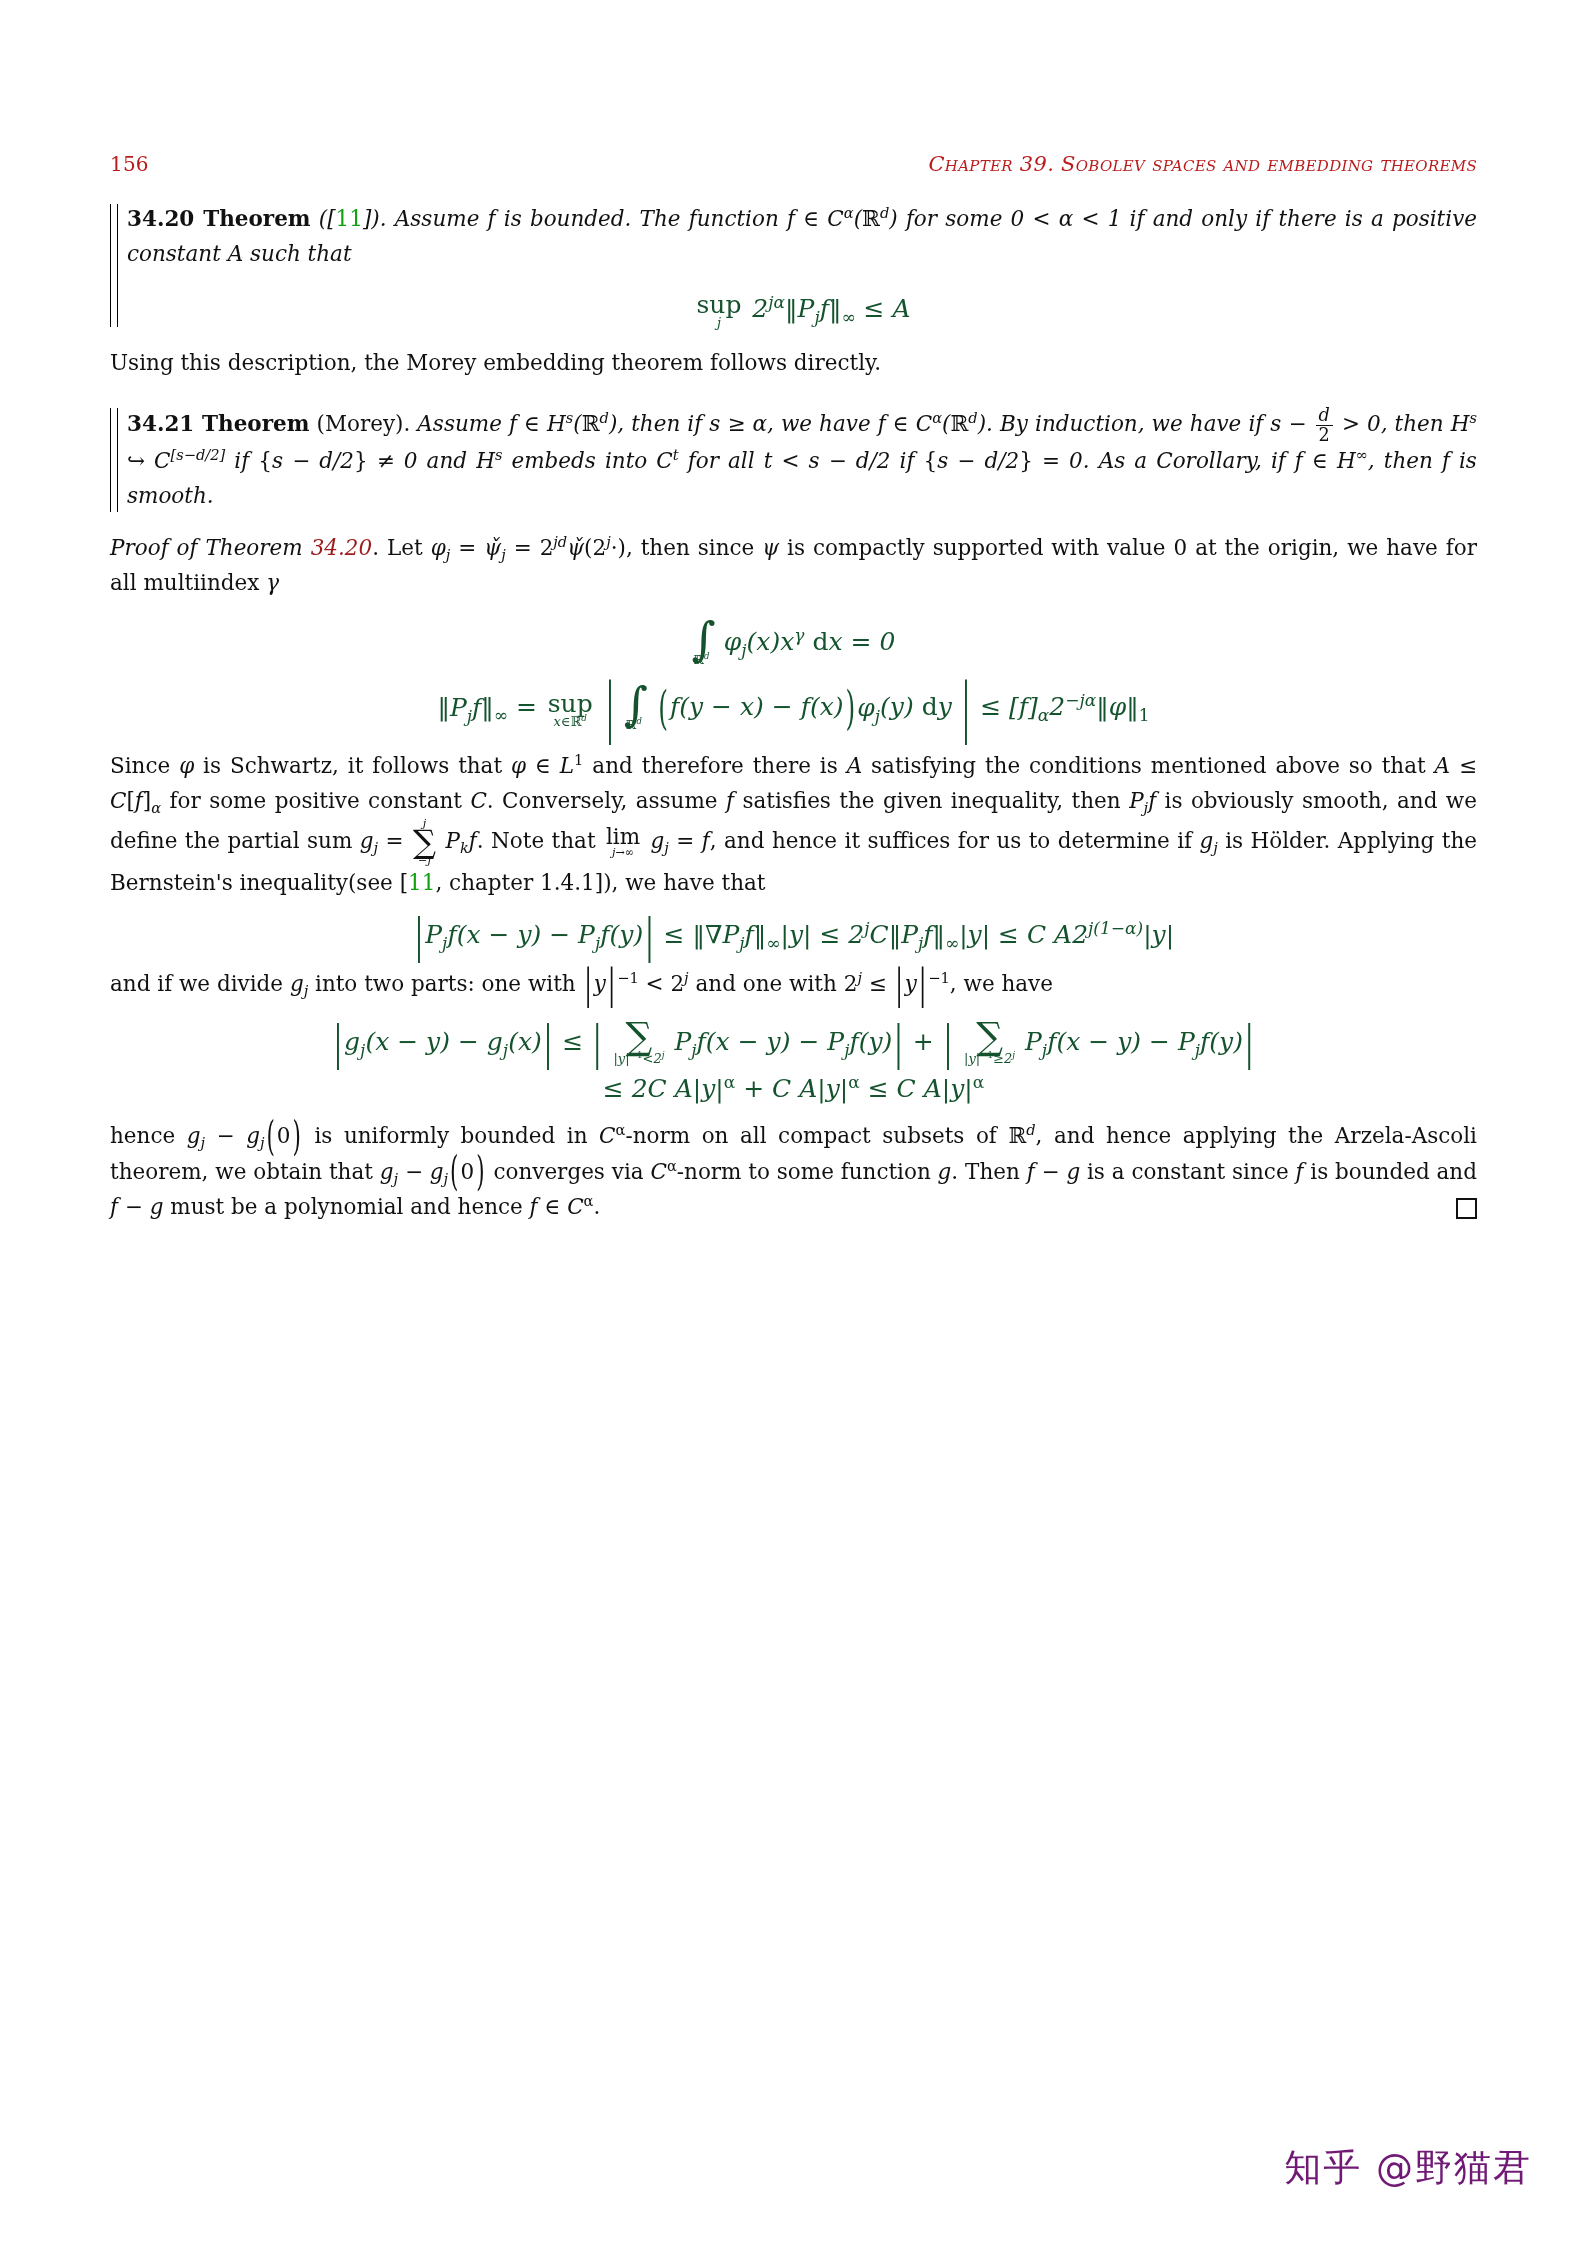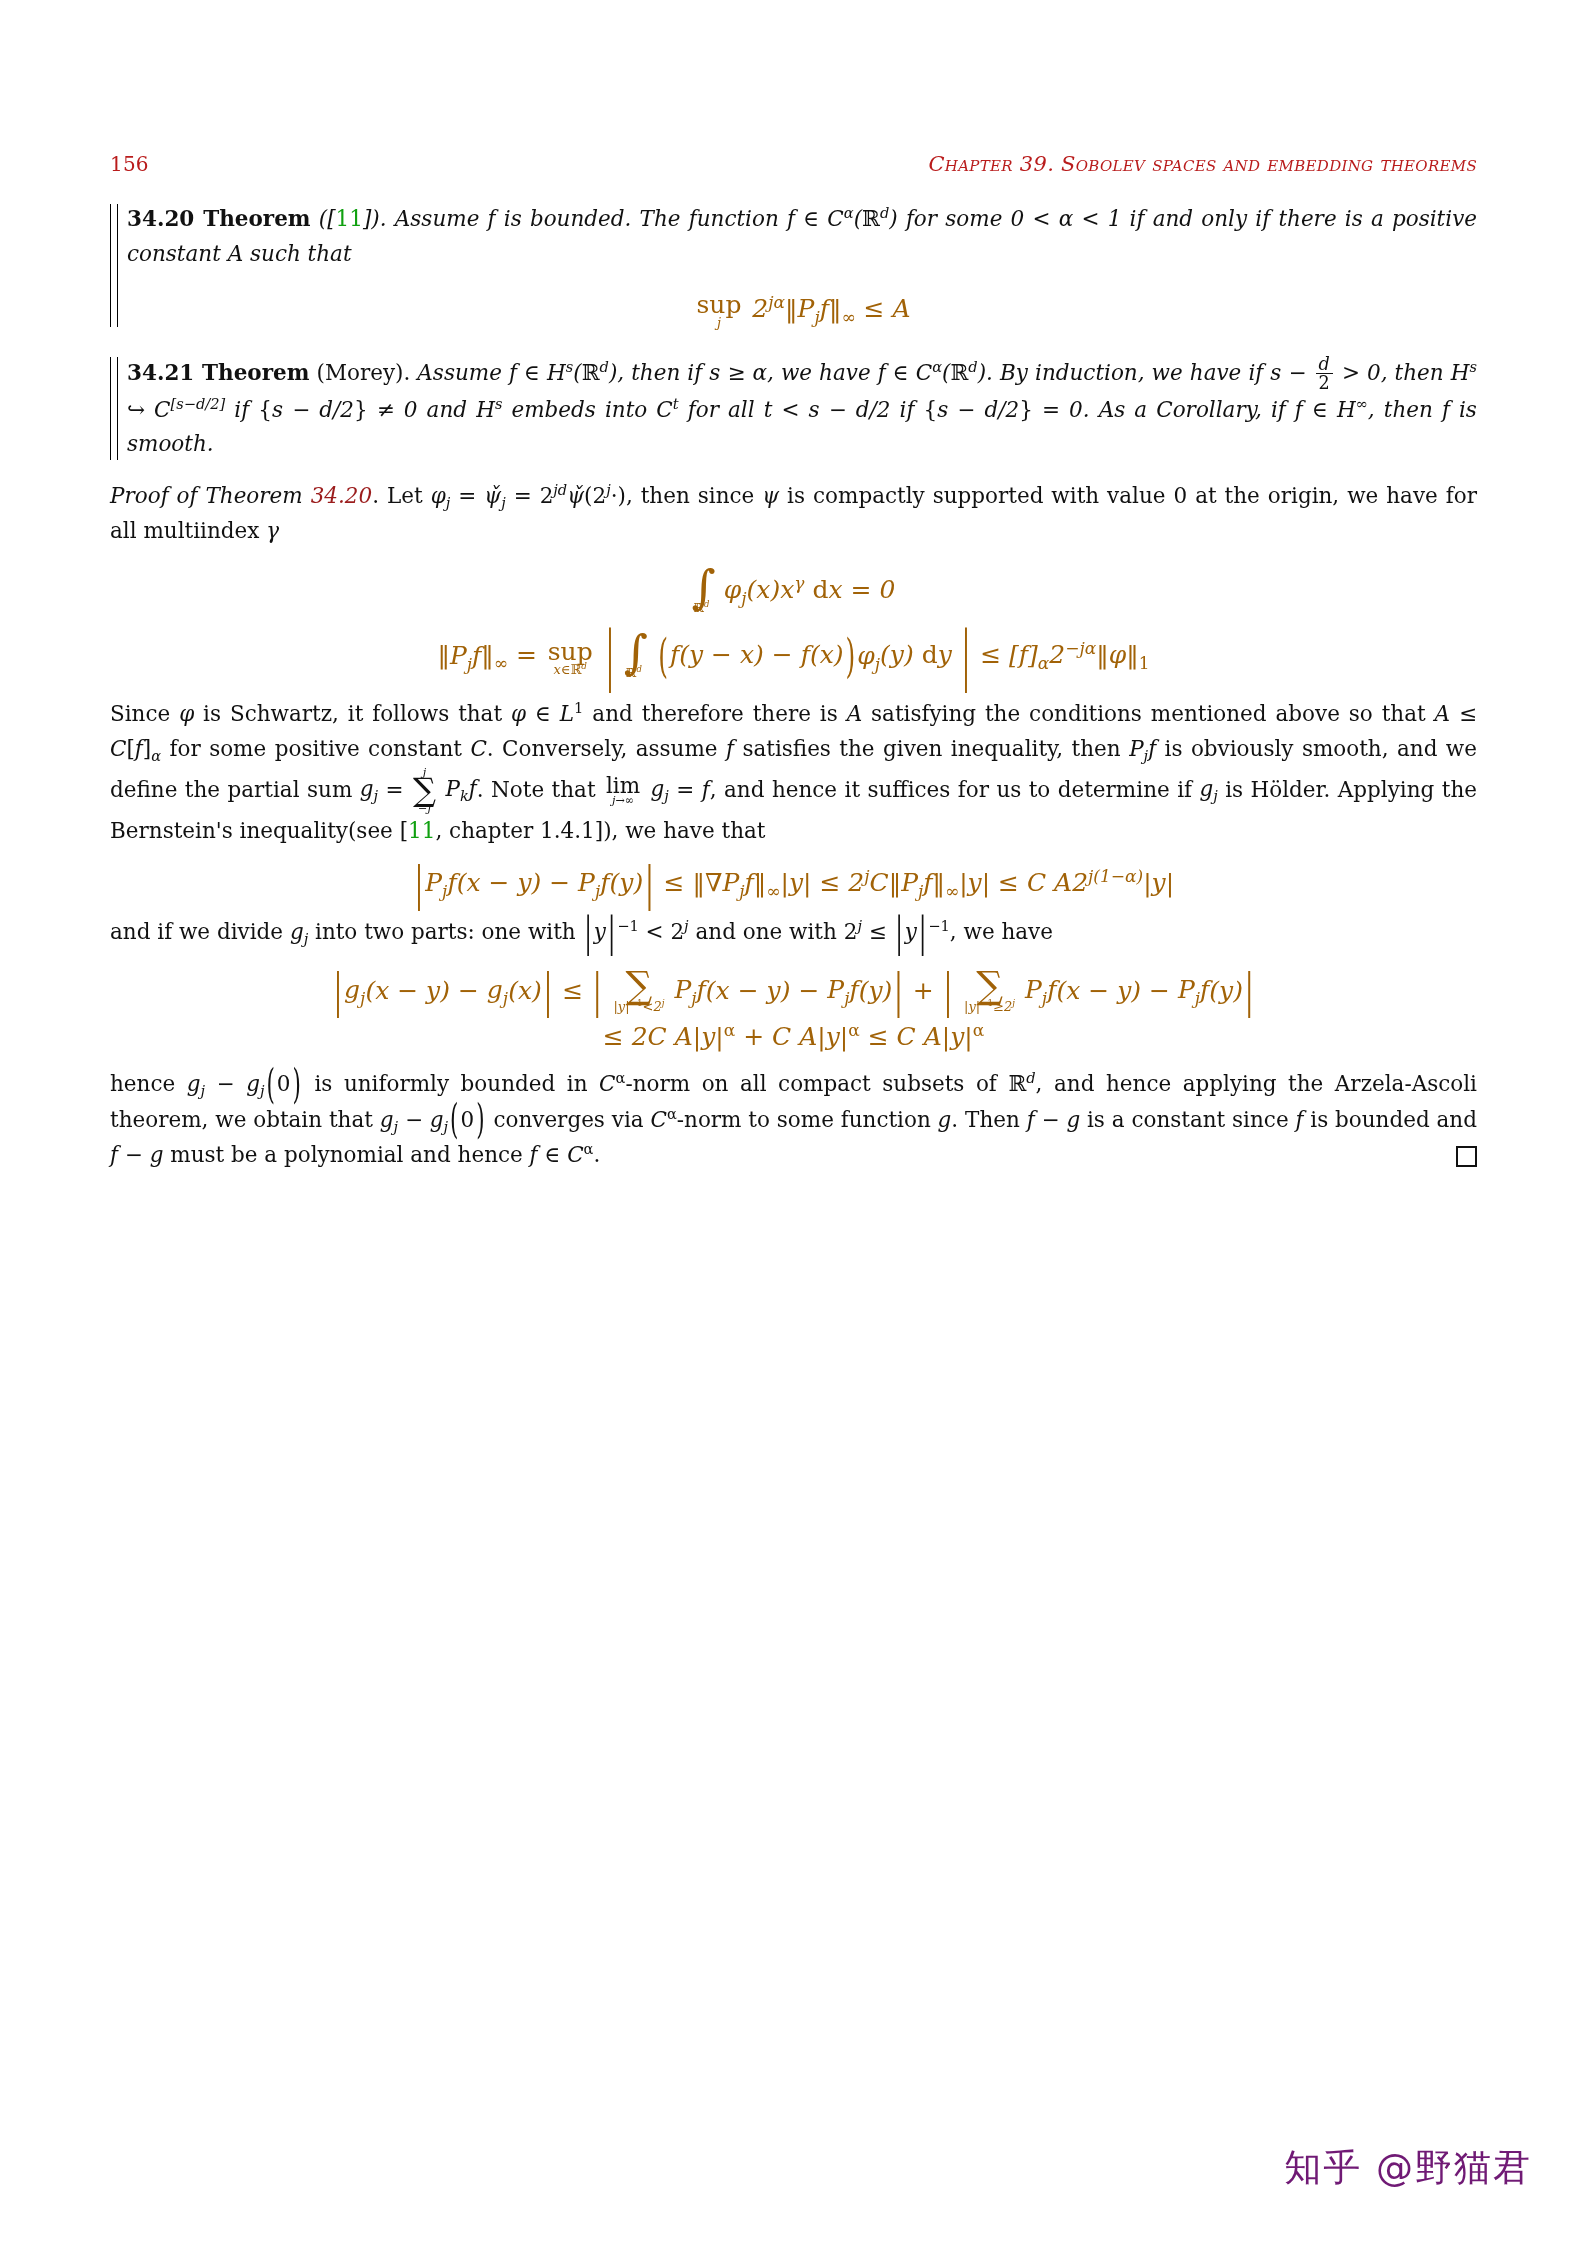--- a/index.html
+++ b/index.html
@@ -98,21 +98,21 @@
   .refred { color: #9b1c1c; }
 
   .hoelder { color: #132a6b; font-weight: bold; font-style: normal; }
 
   
   .eq {
     text-align: center;
     font-size: 25px;
     margin: 20px 0 14px 0;
     font-style: italic;
-    color: #a16207;
+    color: #14532d;
     line-height: 1.1;
   }
 
   
   .oplim {
     display: inline-block;
     vertical-align: middle;
     text-align: center;
     line-height: 1;
     margin: 0 3px;
@@ -197,20 +197,21 @@
           <span class="oplim">
             <span class="big">sup</span>
             <span class="lim">j</span>
           </span>
           2<sup><span class="math">jα</span></sup><span class="up">‖</span><span class="math">P<sub>j</sub>f</span><span class="up">‖</span><sub class="u">∞</sub> <span class="up">≤</span> <span class="math">A</span>
         </div>
 
       </div>
     </div>
 
+    <p class="para">Using this description, the Morey embedding theorem follows directly.</p>
 
     <div class="thm">
       <div class="rule"></div>
       <div class="body">
         <span class="thmnum">34.21 Theorem</span><span class="thmname"> (Morey). </span><span>Assume <span class="math">f</span> <span class="up">∈</span> <span class="math">H<sup>s</sup></span>(<span class="bb">ℝ<sup class="math">d</sup></span>), then if <span class="math">s</span> <span class="up">≥</span> α, we have <span class="math">f</span> <span class="up">∈</span> <span class="math">C<sup>α</sup></span>(<span class="bb">ℝ<sup class="math">d</sup></span>). By induction, we have if <span class="math">s</span> <span class="up">−</span> <span class="frac"><span class="num math">d</span><span class="den up">2</span></span> <span class="up">&gt;</span> 0, then <span class="math">H<sup>s</sup></span> <span class="up">↪</span> <span class="math">C<sup>[s−d/2]</sup></span> if <span class="up">{</span><span class="math">s</span> <span class="up">−</span> <span class="math">d</span>/2<span class="up">}</span> <span class="up">≠</span> 0 and <span class="math">H<sup>s</sup></span> embeds into <span class="math">C<sup>t</sup></span> for all <span class="math">t</span> <span class="up">&lt;</span> <span class="math">s</span> <span class="up">−</span> <span class="math">d</span>/2 if <span class="up">{</span><span class="math">s</span> <span class="up">−</span> <span class="math">d</span>/2<span class="up">}</span> <span class="up">=</span> 0. As a Corollary, if <span class="math">f</span> <span class="up">∈</span> <span class="math">H<sup class="u">∞</sup></span>, then <span class="math">f</span> is smooth.</span>
       </div>
     </div>
 
     <p class="para"><span class="math">Proof of Theorem </span><span class="refred math">34.20</span><span>. </span> Let <span class="math">φ<sub>j</sub></span> <span class="up">=</span> <span class="math">ψ̌<sub>j</sub></span> <span class="up">=</span> 2<sup><span class="math">jd</span></sup><span class="math">ψ̌</span>(2<sup><span class="math">j</span></sup><span class="up">·</span>), then since <span class="math">ψ</span> is compactly supported with value 0 at the origin, we have for all multiindex <span class="math">γ</span></p>
 

